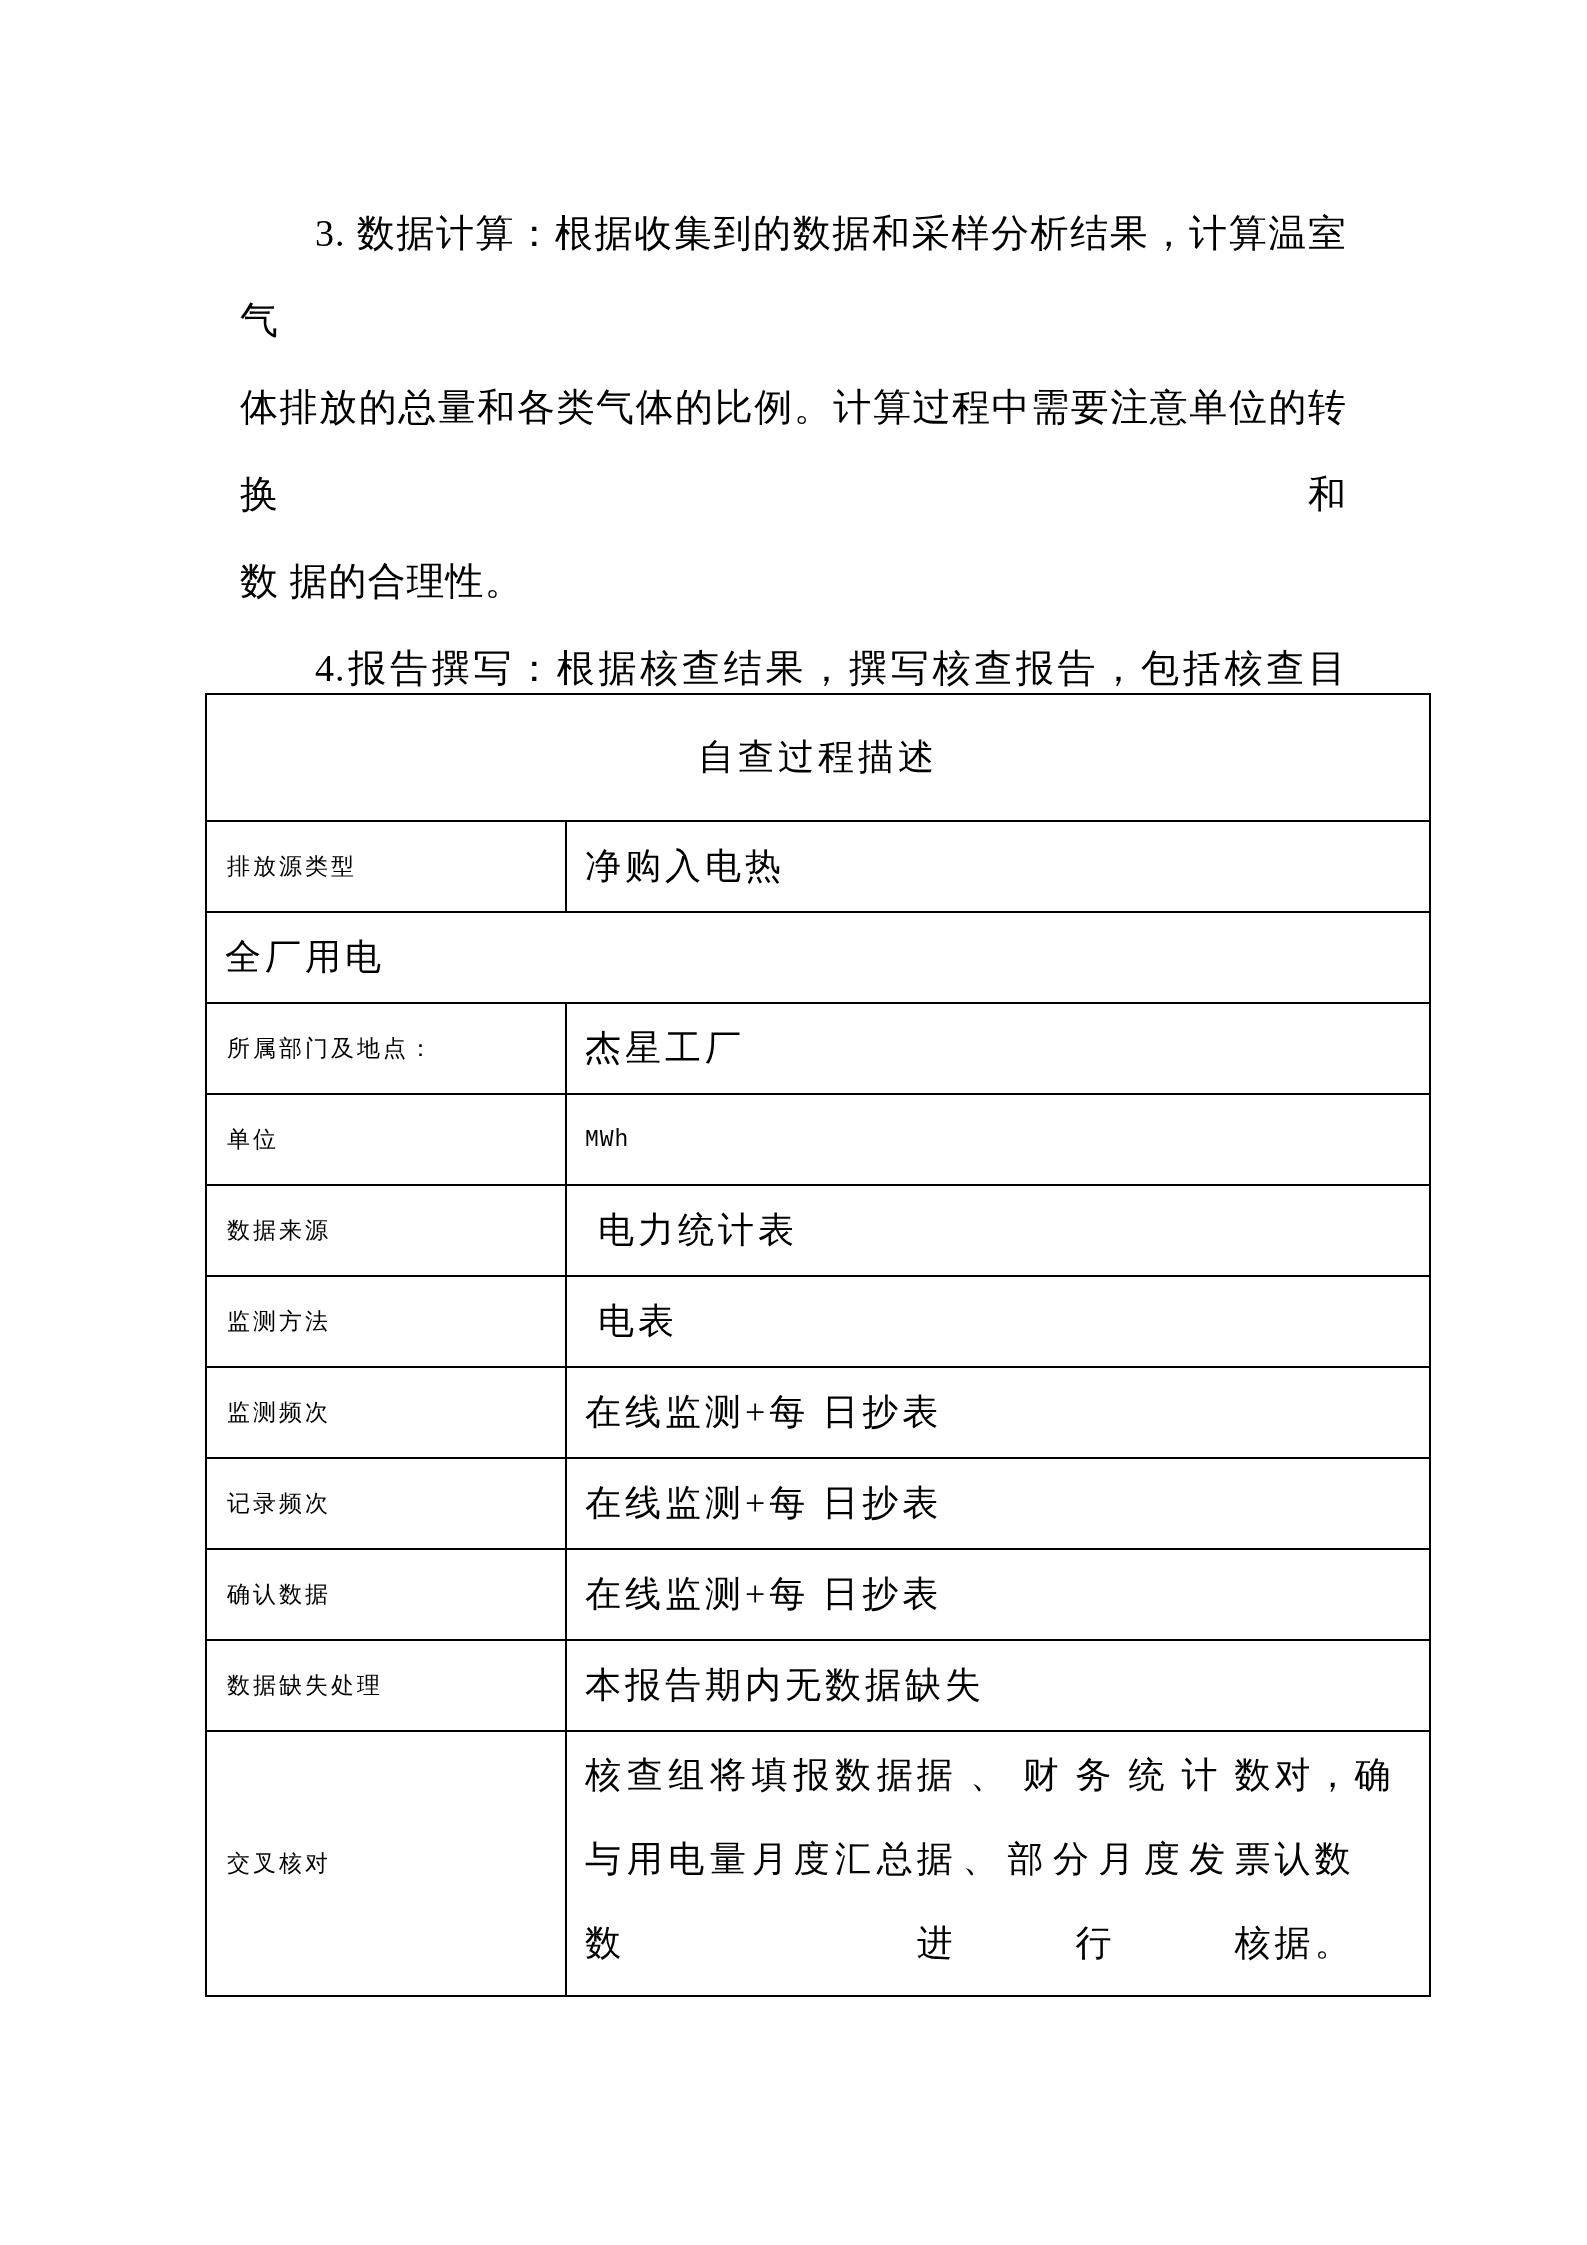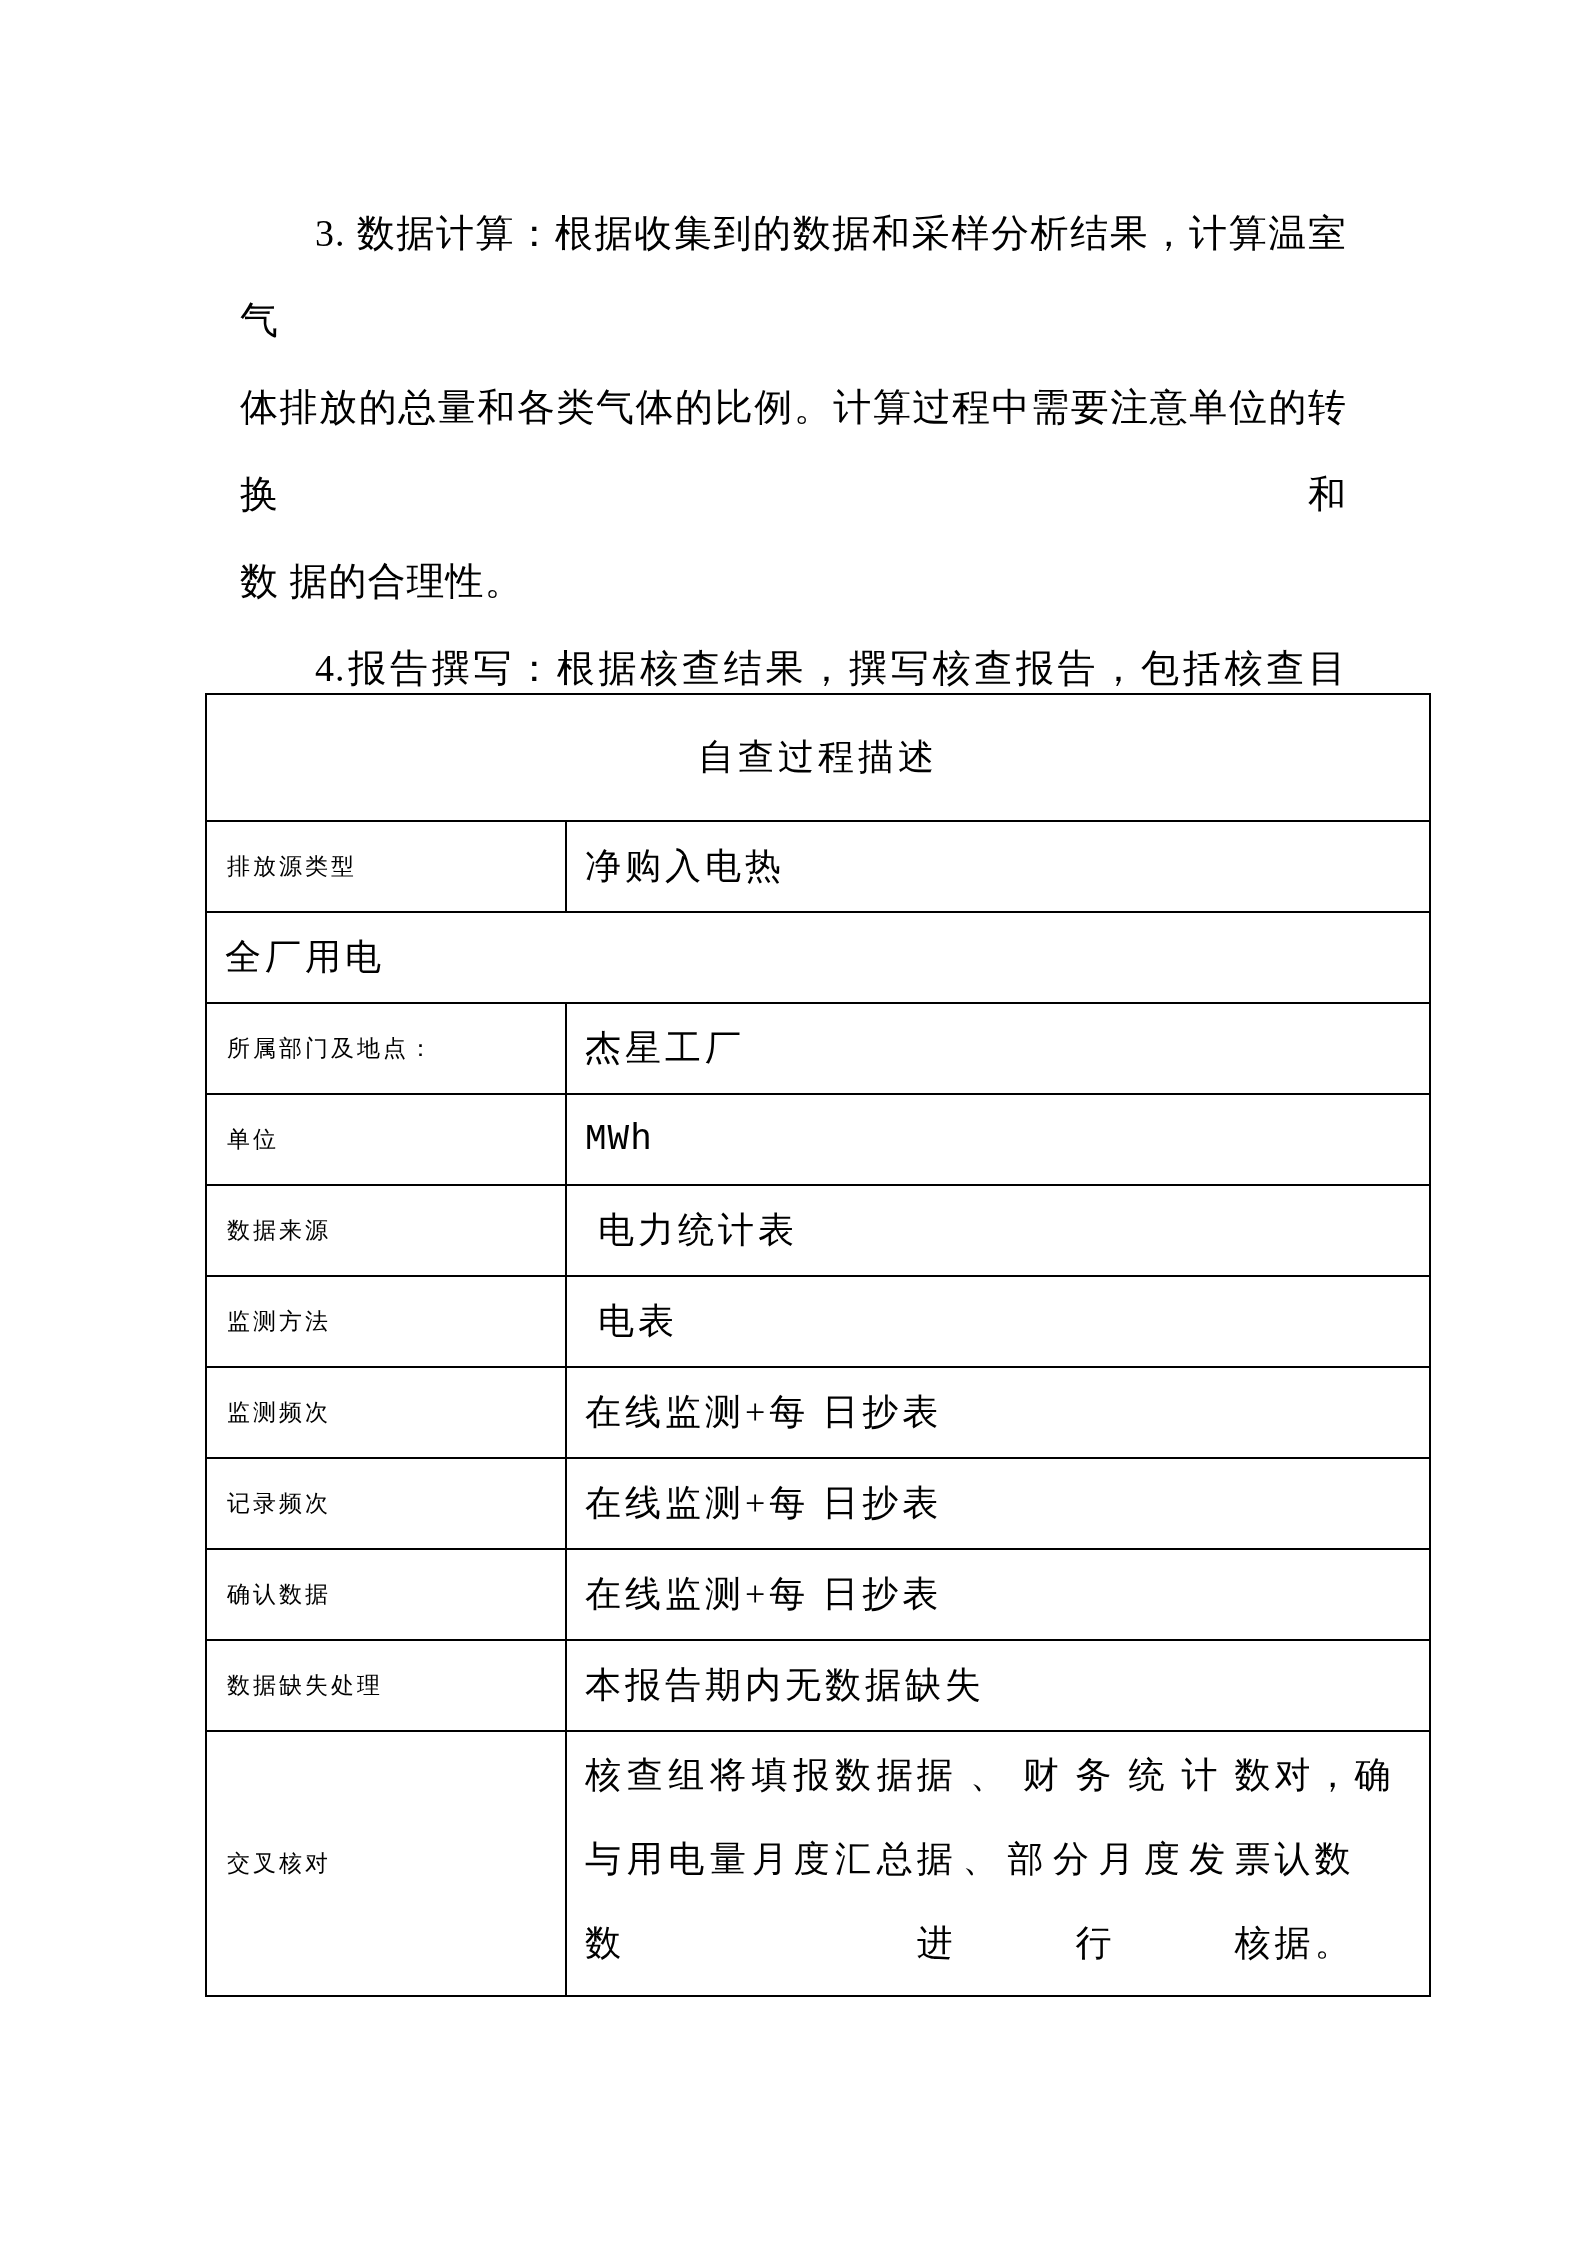--- a/index.html
+++ b/index.html
@@ -61,21 +61,21 @@
     flex: 1;
     display: flex;
     align-items: center;
     padding: 1px 18px;
     font-size: 36px;
     letter-spacing: 4px;
     white-space: pre-wrap;
   }
   .vt-value.mono {
     font-family: "Liberation Mono", "DejaVu Sans Mono", monospace;
-    font-size: 36px;
+    font-size: 23px;
     letter-spacing: 1px;
   }
   .vt-value.multiline {
     flex-direction: row;
     justify-content: center;
     align-items: stretch;
     line-height: 84px;
   }
   .vline { white-space: pre-wrap; }
   .vline.jfull { text-align: justify; text-align-last: justify; }

